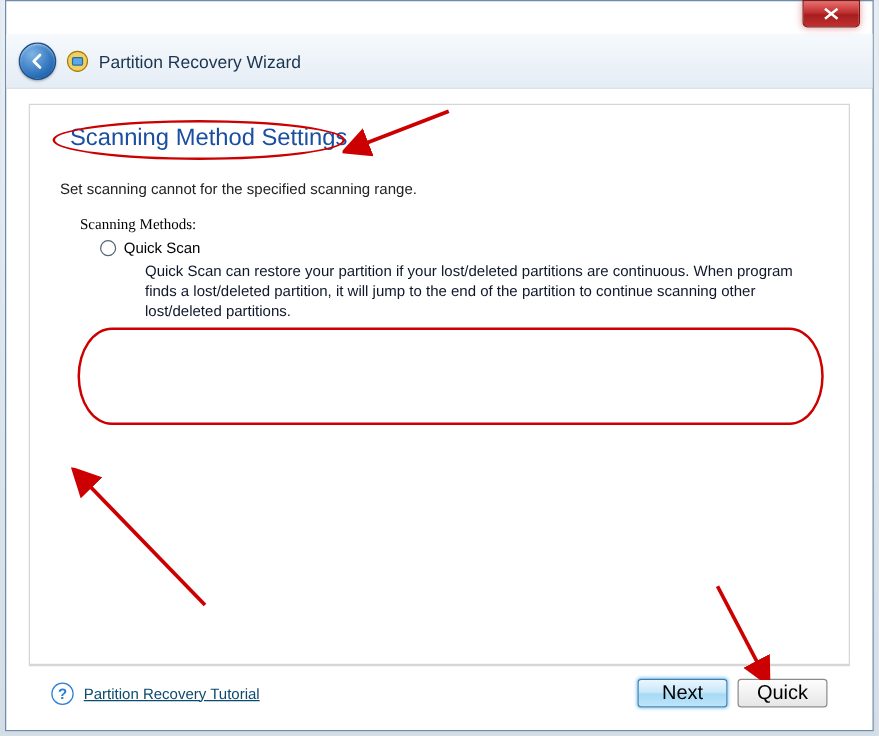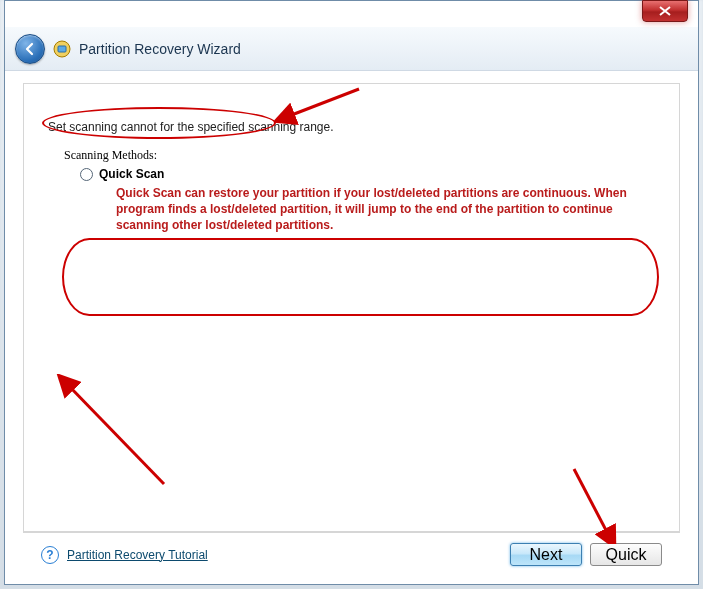--- a/index.html
+++ b/index.html
@@ -101,36 +101,35 @@
     border: 2.5px solid #c00;
     border-radius: 50%;
     pointer-events: none;
   }
   .sub { margin: 8px 0 14px 2px; color: #222; }
   .group-label { margin: 4px 0 4px 18px; font-family: Liberation Serif, serif; }
   .opt {
     margin-left: 34px;
     margin-top: 4px;
     position: relative;
-    font-weight: bold;
   }
   .opt-head { display: flex; align-items: center; gap: 6px; }
   .radio {
     width: 13px; height: 13px; border-radius: 50%;
     border: 1px solid #567; background: #fff;
     display: inline-flex; align-items: center; justify-content: center;
   }
   .radio.sel { border-color: #2e8b2e; }
   .radio.sel::after {
     content: ""; width: 7px; height: 7px; border-radius: 50%;
     background: radial-gradient(#6fd66f, #2e9e2e);
   }
   .opt-desc {
     margin: 4px 6px 14px 36px;
-    color: #b91c1c;
+    color: #0f172a;
     line-height: 1.35;
   }
   .ring2 {
     position: absolute;
     border: 2.5px solid #c00;
     border-radius: 28px / 40px;
     pointer-events: none;
   }
   .footer {
     border-top: 1px solid #d6d6d6;
@@ -189,20 +188,21 @@
       <circle cx="9" cy="9" r="8" fill="#f0d060" stroke="#a67c00"></circle>
       <rect x="5" y="6" width="8" height="6" rx="1" fill="#5aa9e6" stroke="#2b6ca3"></rect>
     </svg>
     <div class="htitle">Partition Recovery Wizard</div>
   </div>
 
   <div class="content">
     <div class="panel">
 
       <div class="h1wrap">
+        <div class="h1">Scanning Method Settings</div>
         <div class="ring1"></div>
       </div>
 
       <svg class="arrow" style="left:250px; top:0px; width:90px; height:50px;" viewBox="0 0 90 50">
         <defs>
             <marker id="ah1" markerWidth="8" markerHeight="8" refX="2" refY="4" orient="auto">
               <path d="M0 0 L8 4 L0 8 Z" fill="#c00"></path>
             </marker>
           </defs>
         <line x1="85" y1="5" x2="15" y2="32" stroke="#c00" stroke-width="3" marker-end="url(#ah1)"></line>

